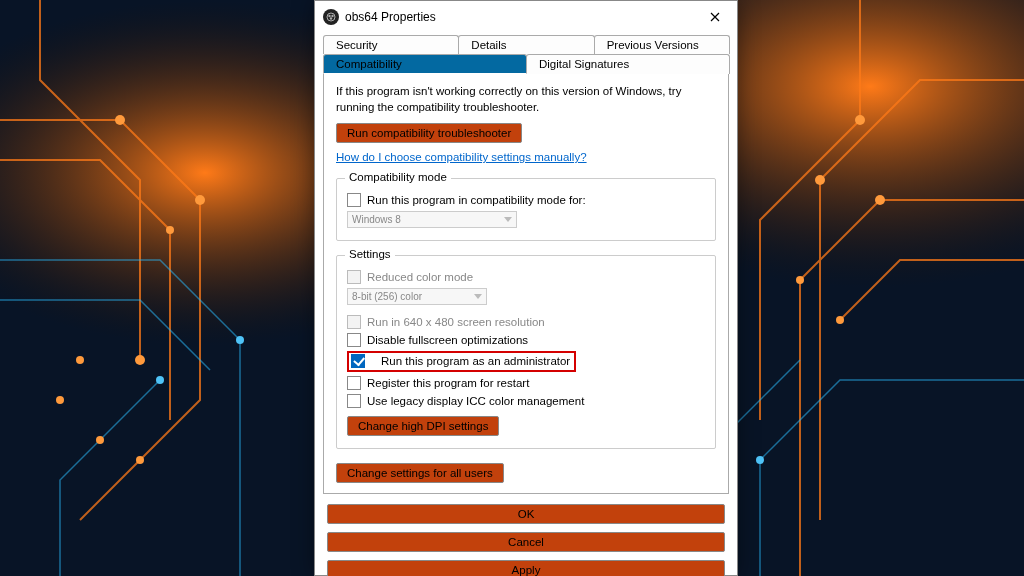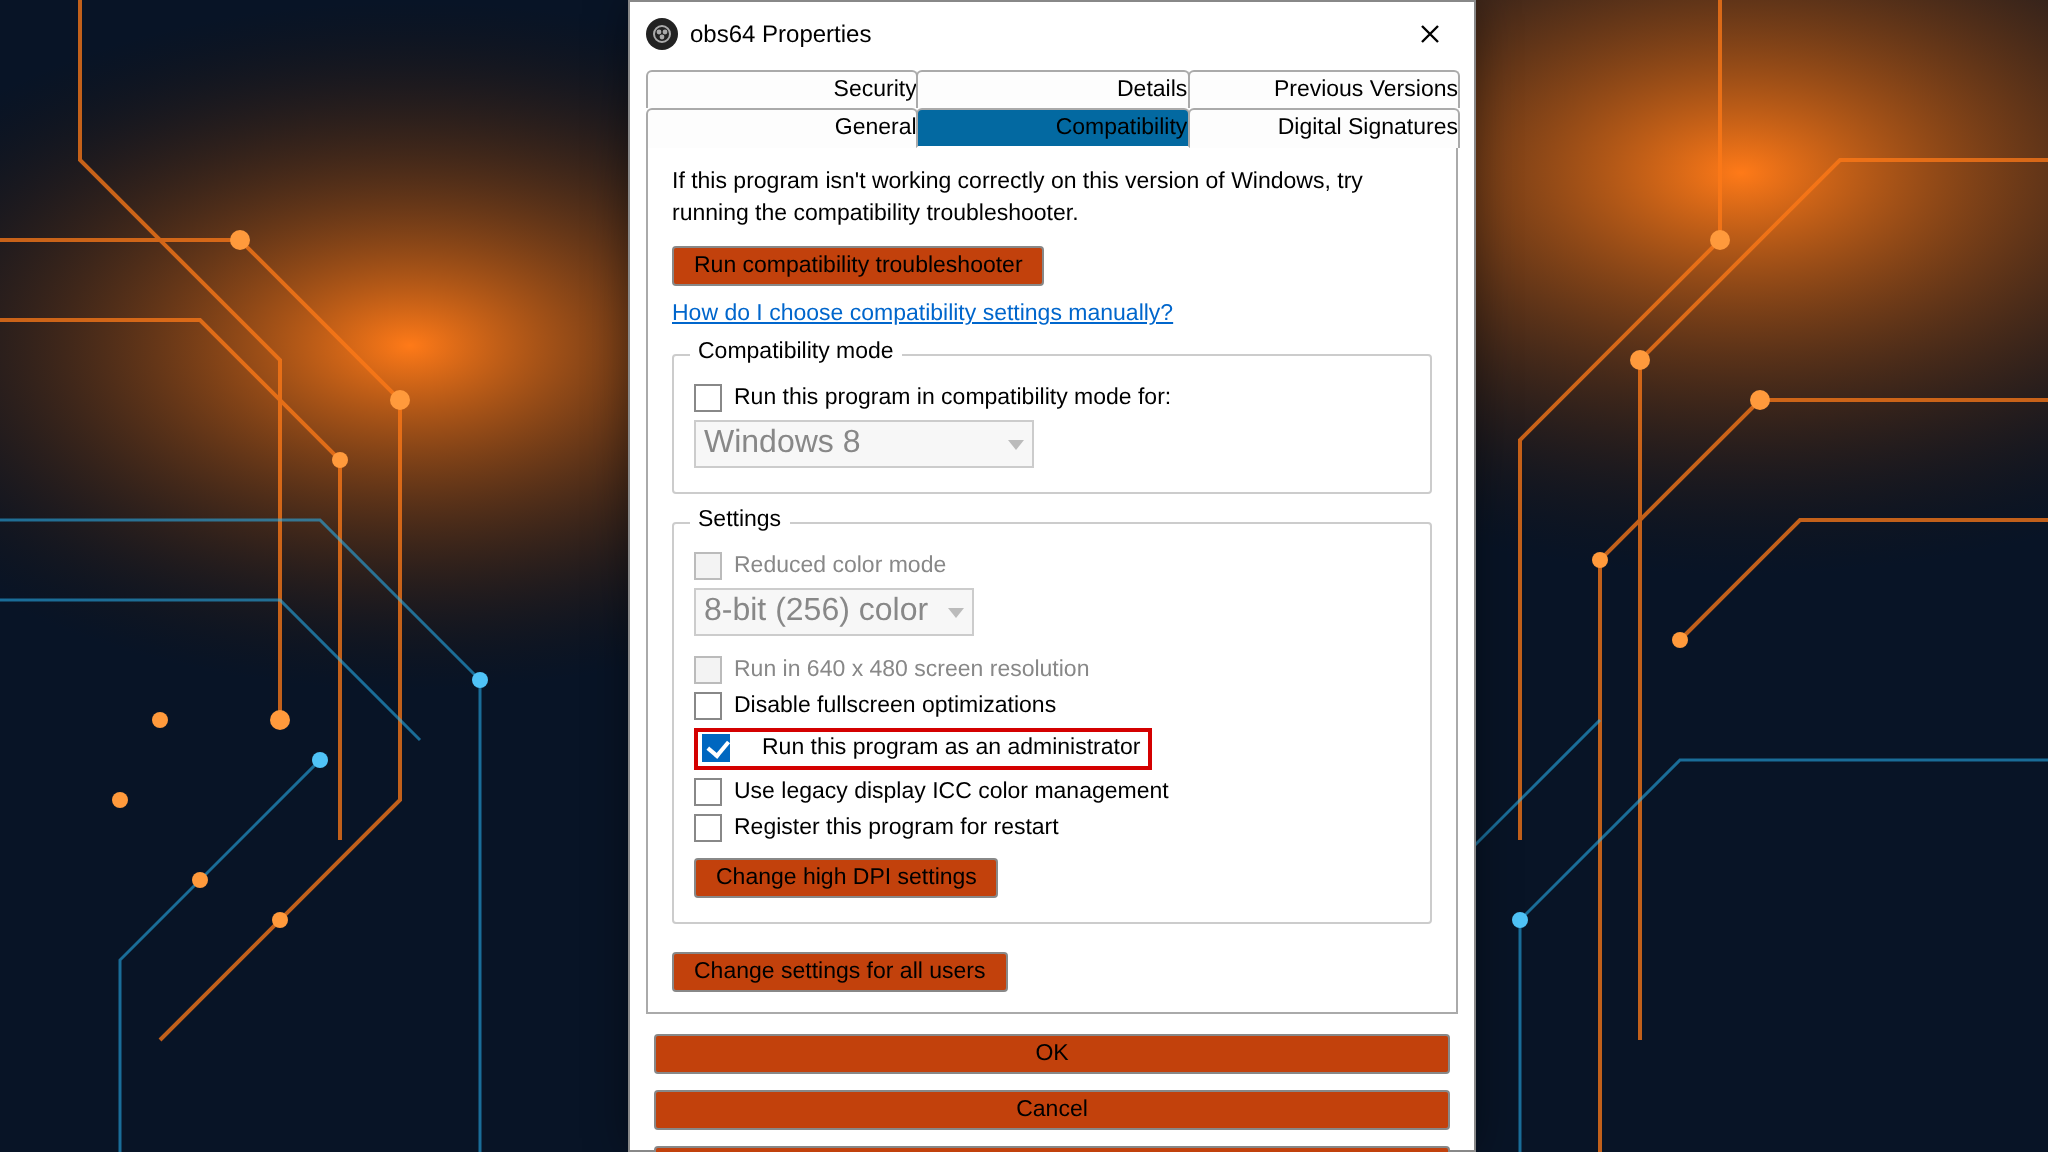--- a/index.html
+++ b/index.html
@@ -17,21 +17,21 @@
   }
   .titlebar { display: flex; align-items: center; padding: 6px 8px 4px 8px; }
   .app-icon { width: 16px; height: 16px; border-radius: 50%; background: #222; margin-right: 6px; display:flex; align-items:center; justify-content:center;}
   .app-icon svg { width: 10px; height: 10px; }
   .title { flex: 1; font-size: 12px; }
   .close-btn { width: 28px; height: 20px; display: flex; align-items: center; justify-content: center; cursor: pointer; }
   .close-btn svg { width: 10px; height: 10px; stroke: #000; stroke-width: 1.2; }
   .tabs-wrap { padding: 4px 8px 0 8px; }
   .tabs-row { display: flex; }
   .tab {
-    flex: 1; text-align: right; padding: 3px 0; border: 1px solid #aaa;
+    flex: 1; text-align: left; padding: 3px 12px; border: 1px solid #aaa;
     border-bottom: none; background: #fff; font-size: 11.5px; cursor: pointer;
     position: relative; margin-right: -1px;
   }
   .tabs-row.row1 .tab { border-top-left-radius: 3px; border-top-right-radius: 3px; }
   .tabs-row.row2 .tab { border-top-left-radius: 3px; border-top-right-radius: 3px; }
   .tab.active { background: #0369a1; border-bottom: 1px solid #fff; z-index: 2; }
   .tab.inactive { background: #fdfdfd; }
   .tab-content {
     border: 1px solid #aaa; padding: 10px 12px; margin-top: -1px;
     flex: 1; overflow: hidden;
@@ -53,21 +53,21 @@
   .chk-row { display: flex; align-items: center; gap: 6px; margin: 4px 0; font-size: 11.5px; }
   .chk-row.disabled { color: #888; }
   .chk {
     width: 14px; height: 14px; border: 1px solid #888; background: #fff;
     display: flex; align-items: center; justify-content: center; cursor: pointer; flex-shrink: 0;
   }
   .chk.checked { background: #0067c0; border-color: #0067c0; }
   .chk.checked::after { content: ""; width: 5px; height: 8px; border: solid #fff; border-width: 0 2px 2px 0; transform: rotate(40deg) translateY(-1px); }
   .chk.disabled { border-color: #bbb; background: #f3f3f3; cursor: default; }
   .select {
-    border: 1px solid #aaa; padding: 2px 4px; font-size: 16px; width: 170px;
+    border: 1px solid #aaa; padding: 2px 4px; font-size: 10px; width: 170px;
     display: flex; justify-content: space-between; align-items: center; margin-top: 4px;
     background: #fff; cursor: pointer;
   }
   .select.disabled { color: #888; border-color: #ccc; background: #f7f7f7; cursor: default; }
   .caret { width: 0; height: 0; border-left: 4px solid transparent; border-right: 4px solid transparent; border-top: 5px solid #555; }
   .select.disabled .caret { border-top-color: #bbb; }
   .highlight { border: 2px solid #d40000; padding: 1px 4px 2px 2px; display: inline-flex; align-items:center; gap:16px; }
   .footer {
     display: flex; justify-content: flex-end; gap: 8px; padding: 10px 12px 12px 12px;
     border-top: none;
@@ -150,21 +150,20 @@
     </div>
   </div>
 
   <div class="tabs-wrap">
     <div class="tabs-row row1">
       <div class="tab inactive">Security</div>
       <div class="tab inactive">Details</div>
       <div class="tab inactive">Previous Versions</div>
     </div>
     <div class="tabs-row row2">
-      <div class="tab inactive">General</div>
       <div class="tab active">Compatibility</div>
       <div class="tab inactive">Digital Signatures</div>
     </div>
 
     <div class="tab-content">
       <div class="intro">If this program isn't working correctly on this version of Windows, try running the compatibility troubleshooter.</div>
       <span class="btn">Run compatibility troubleshooter</span>
       <div><span class="link">How do I choose compatibility settings manually?</span></div>
 
       <div class="groupbox">
@@ -200,25 +199,25 @@
           <span>Disable fullscreen optimizations</span>
         </div>
         <div class="chk-row">
           <span class="highlight">
             <div class="chk checked"></div>
             <span>Run this program as an administrator</span>
           </span>
         </div>
         <div class="chk-row">
           <div class="chk"></div>
+          <span>Register this program for restart</span>
+        </div>
+        <div class="chk-row">
+          <div class="chk"></div>
           <span>Use legacy display ICC color management</span>
-        </div>
-        <div class="chk-row">
-          <div class="chk"></div>
-          <span>Register this program for restart</span>
         </div>
         <div style="margin-top:8px">
           <span class="btn">Change high DPI settings</span>
         </div>
       </div>
 
       <div style="margin-top:14px">
         <span class="btn">Change settings for all users</span>
       </div>
     </div>

